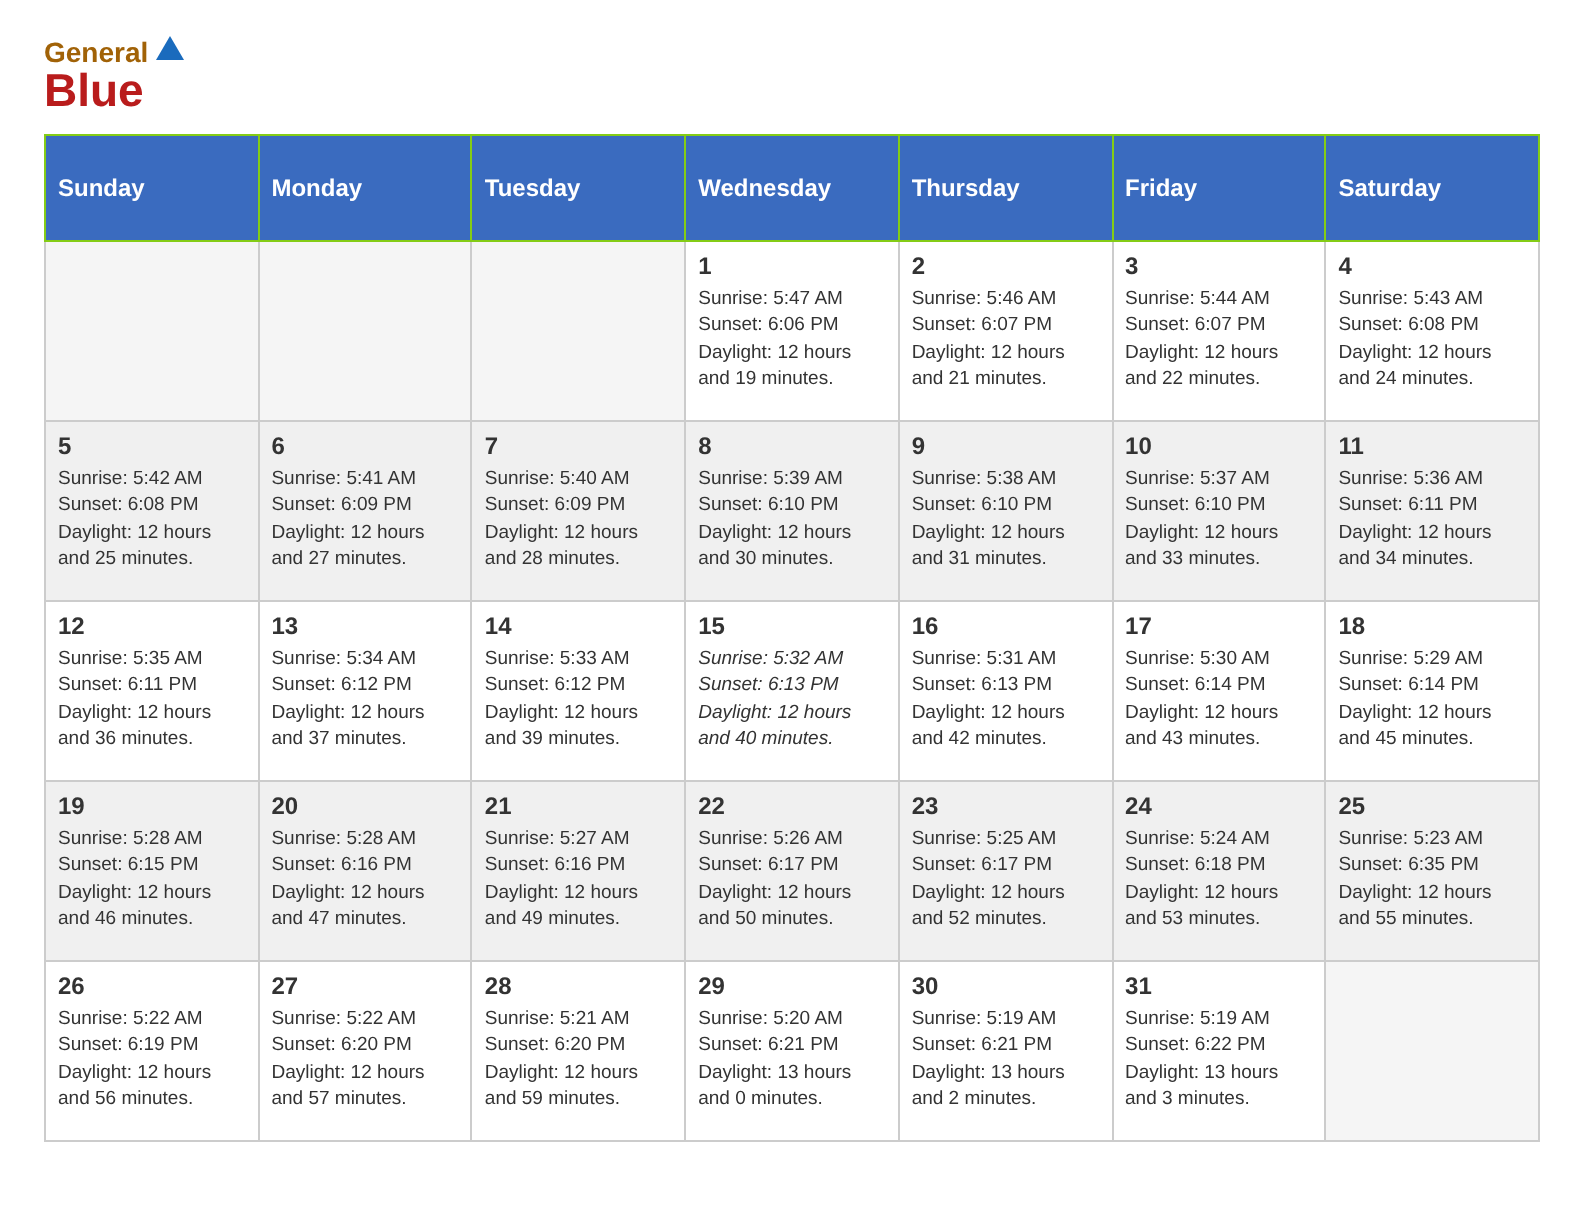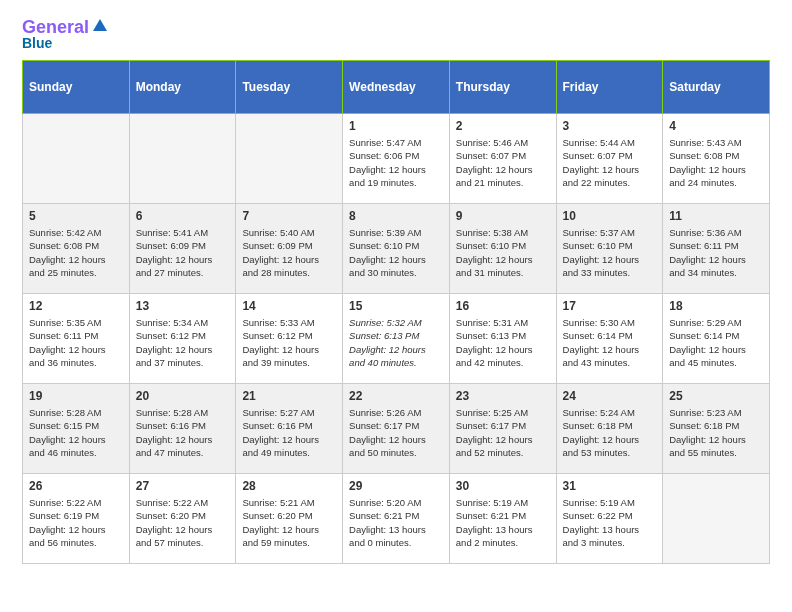--- a/index.html
+++ b/index.html
@@ -21,29 +21,29 @@
       justify-content: space-between;
       align-items: flex-start;
       margin-bottom: 10px;
     }
     .logo {
       display: flex;
       flex-direction: column;
       align-items: flex-start;
     }
     .logo-text-general {
-      font-size: 18px;
-      font-weight: bold;
-      color: #8b5cf6;
+      font-size: 14px;
+      font-weight: bold;
+      color: #a16207;
       line-height: 1;
     }
     .logo-text-blue {
-      font-size: 14px;
-      font-weight: bold;
-      color: #0369a1;
+      font-size: 23px;
+      font-weight: bold;
+      color: #b91c1c;
       line-height: 1;
     }
     .logo-row {
       display: flex;
       align-items: center;
     }
     .title-section {
       text-align: right;
     }
     .calendar-title {
@@ -306,21 +306,21 @@
           <td>
             <span class="day-number">24</span>
             <div class="day-info" style="white-space: pre-line;">Sunrise: 5:24 AM
 Sunset: 6:18 PM
 Daylight: 12 hours
 and 53 minutes.</div>
           </td>
           <td>
             <span class="day-number">25</span>
             <div class="day-info" style="white-space: pre-line;">Sunrise: 5:23 AM
-Sunset: 6:18 PM
+Sunset: 6:35 PM
 Daylight: 12 hours
 and 55 minutes.</div>
           </td>
         </tr>
         <tr>
           <td>
             <span class="day-number">26</span>
             <div class="day-info" style="white-space: pre-line;">Sunrise: 5:22 AM
 Sunset: 6:19 PM
 Daylight: 12 hours

